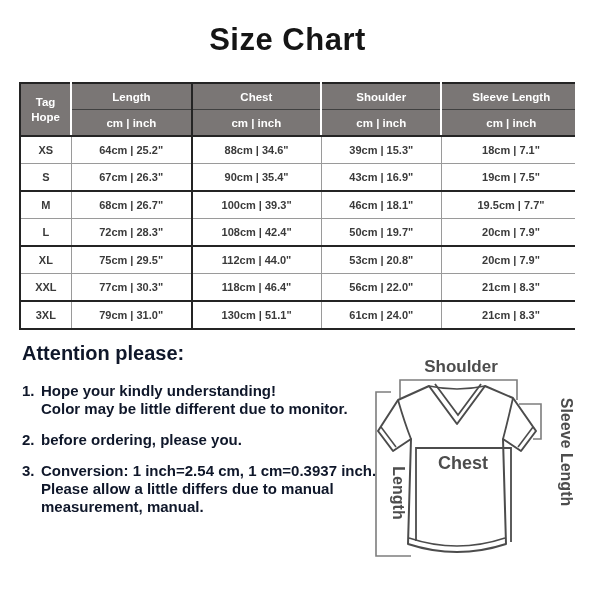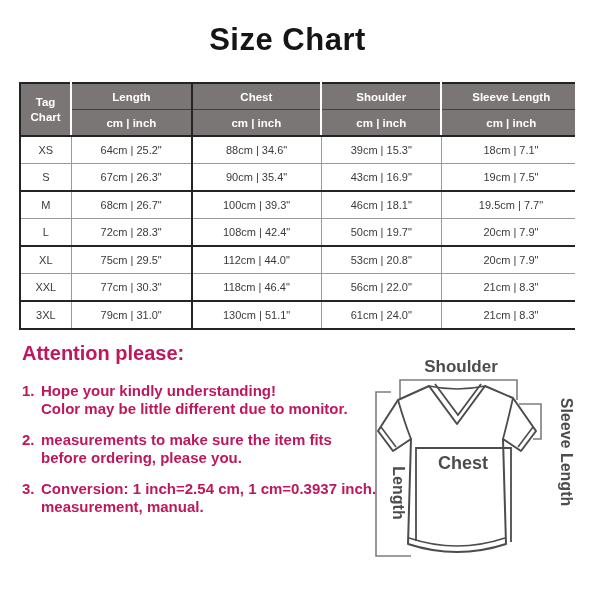--- a/index.html
+++ b/index.html
@@ -22,29 +22,29 @@
   }
   thead th{
     background:#7a7675;color:#ffffff;font-weight:bold;font-size:11.5px;
     height:25px;border-left:2px solid #ffffff;
   }
   thead th.corner{border-left:none;line-height:1.3;font-size:11.5px;margin-left:32px;}
   thead tr.units th{border-top:1px solid #404040;}
   thead tr.units th,thead th.corner{border-bottom:2px solid #242424;}
   thead th.thick-left{border-left:2px solid #242424;}
   tbody th,tbody td{
-    height:26px;font-size:11px;font-weight:normal;color:#3a3a3a;
+    height:26px;font-size:11px;font-weight:bold;color:#3a3a3a;
     background:#ffffff;border-left:1px solid #9a9a9a;
   }
   tbody th{border-left:none;}
   tbody td.thick-left{border-left:2px solid #242424;}
   tbody tr.sep-light th,tbody tr.sep-light td{border-bottom:1px solid #9a9a9a;}
   tbody tr.sep-dark th,tbody tr.sep-dark td{border-bottom:2px solid #242424;}
   
-  .attention{position:absolute;left:22px;top:342px;width:334px;color:#be185d;}
+  .attention{position:absolute;left:22px;top:342px;width:334px;color:#0f172a;}
   .attention .heading{font-size:20px;font-weight:bold;margin:0 0 17px 0;}
   .note{display:flex;margin-bottom:13px;font-size:15px;font-weight:600;line-height:18px;}
   .note .num{flex:none;width:19px;}
   .note .lines div{white-space:nowrap;}
   
   svg.diagram{position:absolute;left:345px;top:338px;}
   .diag-label{font-family:"Liberation Sans",sans-serif;font-weight:bold;fill:#4d4d4d;}
 </style>
 </head>
 <body>
@@ -58,21 +58,21 @@
       <col style="width:51px">
         <col style="width:120px">
         <col style="width:129px">
       <col style="width:120px">
         <col style="width:139px">
     </colgroup>
     <thead>
       <tr>
         <th class="corner" rowspan="2">
           <div>Tag</div>
-          <div>Chart</div>
+          <div>Hope</div>
         </th>
         <th>Length</th>
         <th class="thick-left">Chest</th>
         <th>Shoulder</th>
         <th>Sleeve Length</th>
       </tr>
       <tr class="units">
         <th>cm | inch</th>
         <th class="thick-left">cm | inch</th>
         <th>cm | inch</th>
@@ -139,29 +139,29 @@
       <div class="num">1.</div>
       <div class="lines">
         <div>Hope your kindly understanding!</div>
         <div>Color may be little different due to monitor.</div>
       </div>
     </div>
 
     <div class="note">
       <div class="num">2.</div>
       <div class="lines">
-        <div>measurements to make sure the item fits</div>
         <div>before ordering, please you.</div>
       </div>
     </div>
 
     <div class="note">
       <div class="num">3.</div>
       <div class="lines">
         <div>Conversion: 1 inch=2.54 cm, 1 cm=0.3937 inch.</div>
+        <div>Please allow a little differs due to manual</div>
         <div>measurement, manual.</div>
       </div>
     </div>
   </div>
 
   <svg class="diagram" width="250" height="262" viewBox="0 0 250 262">
 
     <polyline points="55,60 55,42 172,42 172,62" fill="none" stroke="#7d7d7d" stroke-width="1.6"></polyline>
     <polyline points="174,66 196,66 196,101 188,101" fill="none" stroke="#7d7d7d" stroke-width="1.6"></polyline>
     <polyline points="46,54 31,54 31,218 66,218" fill="none" stroke="#7d7d7d" stroke-width="1.6"></polyline>

